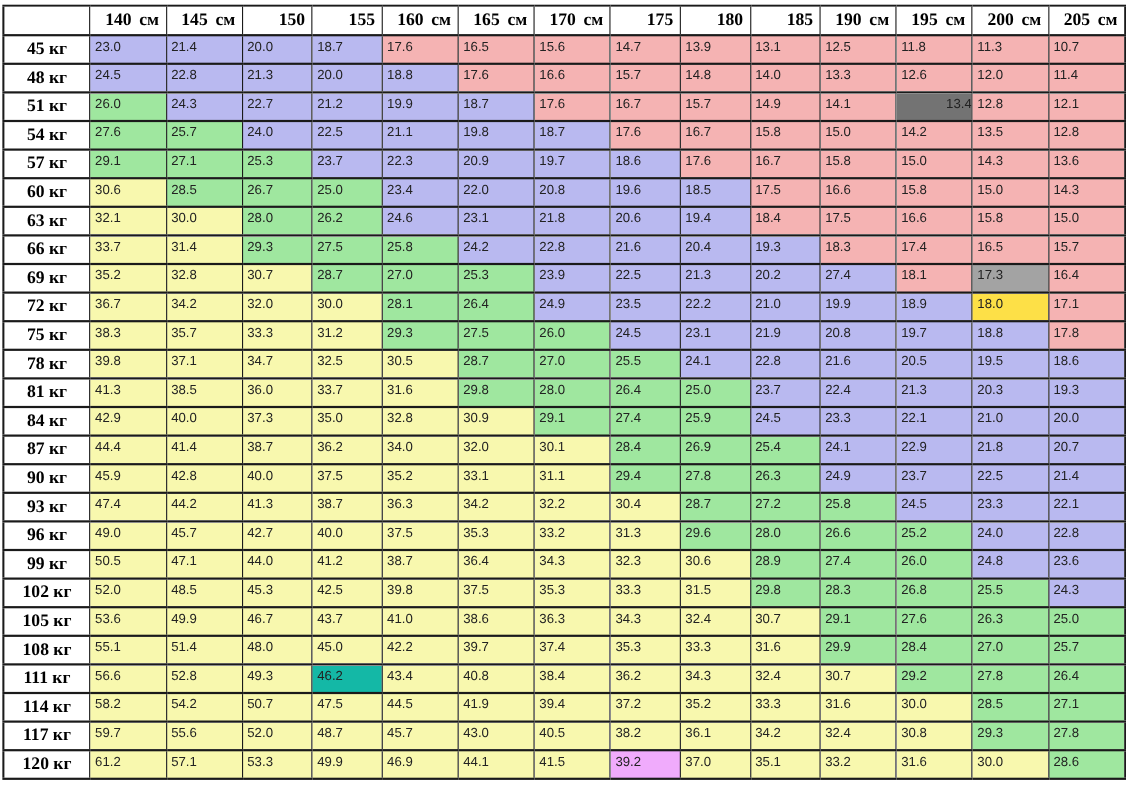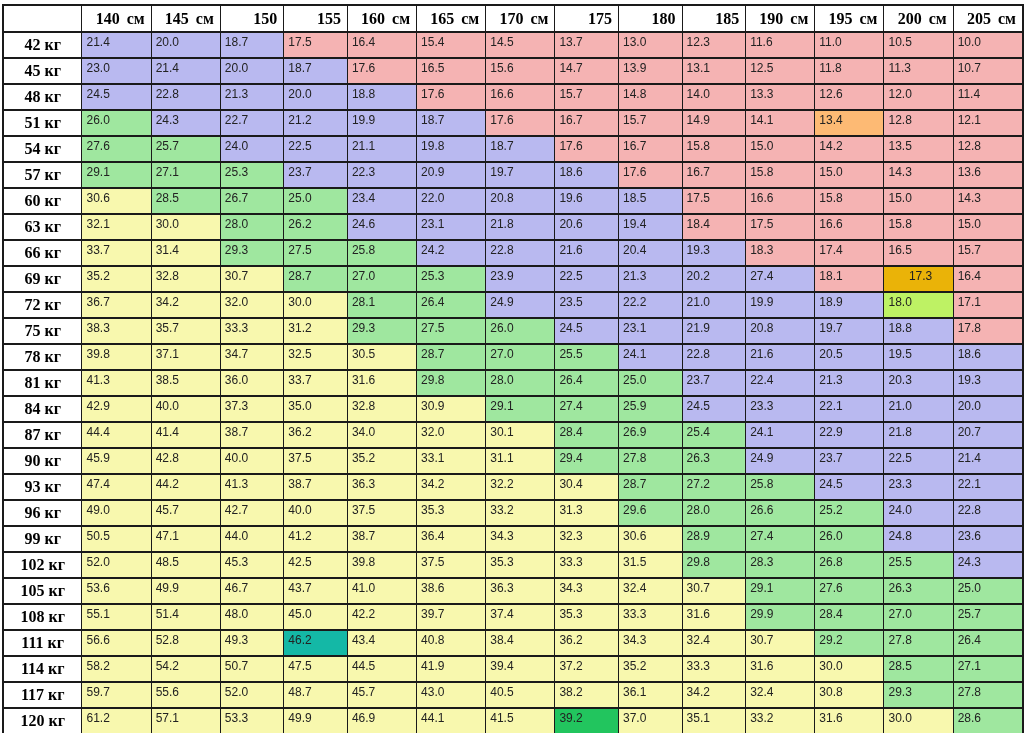--- a/index.html
+++ b/index.html
@@ -93,37 +93,20 @@
           <th class="col-h">180</th>
           <th class="col-h">185</th>
           <th class="col-h">190 см</th>
           <th class="col-h">195 см</th>
           <th class="col-h">200 см</th>
           <th class="col-h">205 см</th>
         </tr>
     </thead>
     <tbody>
 
-    <tr>
-          <th class="row-h">42 кг</th>
-          <td class="val" style="background: rgb(185, 185, 240);">21.4</td>
-          <td class="val" style="background: rgb(185, 185, 240);">20.0</td>
-          <td class="val" style="background: rgb(185, 185, 240);">18.7</td>
-          <td class="val" style="background: rgb(245, 179, 179);">17.5</td>
-          <td class="val" style="background: rgb(245, 179, 179);">16.4</td>
-          <td class="val" style="background: rgb(245, 179, 179);">15.4</td>
-          <td class="val" style="background: rgb(245, 179, 179);">14.5</td>
-          <td class="val" style="background: rgb(245, 179, 179);">13.7</td>
-          <td class="val" style="background: rgb(245, 179, 179);">13.0</td>
-          <td class="val" style="background: rgb(245, 179, 179);">12.3</td>
-          <td class="val" style="background: rgb(245, 179, 179);">11.6</td>
-          <td class="val" style="background: rgb(245, 179, 179);">11.0</td>
-          <td class="val" style="background: rgb(245, 179, 179);">10.5</td>
-          <td class="val" style="background: rgb(245, 179, 179);">10.0</td>
-        </tr>
         <tr>
           <th class="row-h">45 кг</th>
           <td class="val" style="background: rgb(185, 185, 240);">23.0</td>
           <td class="val" style="background: rgb(185, 185, 240);">21.4</td>
           <td class="val" style="background: rgb(185, 185, 240);">20.0</td>
           <td class="val" style="background: rgb(185, 185, 240);">18.7</td>
           <td class="val" style="background: rgb(245, 179, 179);">17.6</td>
           <td class="val" style="background: rgb(245, 179, 179);">16.5</td>
           <td class="val" style="background: rgb(245, 179, 179);">15.6</td>
           <td class="val" style="background: rgb(245, 179, 179);">14.7</td>
@@ -157,21 +140,21 @@
           <td class="val" style="background: rgb(185, 185, 240);">24.3</td>
           <td class="val" style="background: rgb(185, 185, 240);">22.7</td>
           <td class="val" style="background: rgb(185, 185, 240);">21.2</td>
           <td class="val" style="background: rgb(185, 185, 240);">19.9</td>
           <td class="val" style="background: rgb(185, 185, 240);">18.7</td>
           <td class="val" style="background: rgb(245, 179, 179);">17.6</td>
           <td class="val" style="background: rgb(245, 179, 179);">16.7</td>
           <td class="val" style="background: rgb(245, 179, 179);">15.7</td>
           <td class="val" style="background: rgb(245, 179, 179);">14.9</td>
           <td class="val" style="background: rgb(245, 179, 179);">14.1</td>
-          <td class="val" style="background: #fdba74;">13.4</td>
+          <td class="val" style="background: #737373; text-align: right;">13.4</td>
           <td class="val" style="background: rgb(245, 179, 179);">12.8</td>
           <td class="val" style="background: rgb(245, 179, 179);">12.1</td>
         </tr>
         <tr>
           <th class="row-h">54 кг</th>
           <td class="val" style="background: rgb(159, 231, 159);">27.6</td>
           <td class="val" style="background: rgb(159, 231, 159);">25.7</td>
           <td class="val" style="background: rgb(185, 185, 240);">24.0</td>
           <td class="val" style="background: rgb(185, 185, 240);">22.5</td>
           <td class="val" style="background: rgb(185, 185, 240);">21.1</td>
@@ -260,38 +243,38 @@
           <td class="val" style="background: rgb(248, 248, 174);">30.7</td>
           <td class="val" style="background: rgb(159, 231, 159);">28.7</td>
           <td class="val" style="background: rgb(159, 231, 159);">27.0</td>
           <td class="val" style="background: rgb(159, 231, 159);">25.3</td>
           <td class="val" style="background: rgb(185, 185, 240);">23.9</td>
           <td class="val" style="background: rgb(185, 185, 240);">22.5</td>
           <td class="val" style="background: rgb(185, 185, 240);">21.3</td>
           <td class="val" style="background: rgb(185, 185, 240);">20.2</td>
           <td class="val" style="background: rgb(185, 185, 240);">27.4</td>
           <td class="val" style="background: rgb(245, 179, 179);">18.1</td>
-          <td class="val" style="background: #eab308; text-align: center;">17.3</td>
+          <td class="val" style="background: #a3a3a3;">17.3</td>
           <td class="val" style="background: rgb(245, 179, 179);">16.4</td>
         </tr>
         <tr>
           <th class="row-h">72 кг</th>
           <td class="val" style="background: rgb(248, 248, 174);">36.7</td>
           <td class="val" style="background: rgb(248, 248, 174);">34.2</td>
           <td class="val" style="background: rgb(248, 248, 174);">32.0</td>
           <td class="val" style="background: rgb(248, 248, 174);">30.0</td>
           <td class="val" style="background: rgb(159, 231, 159);">28.1</td>
           <td class="val" style="background: rgb(159, 231, 159);">26.4</td>
           <td class="val" style="background: rgb(185, 185, 240);">24.9</td>
           <td class="val" style="background: rgb(185, 185, 240);">23.5</td>
           <td class="val" style="background: rgb(185, 185, 240);">22.2</td>
           <td class="val" style="background: rgb(185, 185, 240);">21.0</td>
           <td class="val" style="background: rgb(185, 185, 240);">19.9</td>
           <td class="val" style="background: rgb(185, 185, 240);">18.9</td>
-          <td class="val" style="background: #bef264;">18.0</td>
+          <td class="val" style="background: #fde047;">18.0</td>
           <td class="val" style="background: rgb(245, 179, 179);">17.1</td>
         </tr>
         <tr>
           <th class="row-h">75 кг</th>
           <td class="val" style="background: rgb(248, 248, 174);">38.3</td>
           <td class="val" style="background: rgb(248, 248, 174);">35.7</td>
           <td class="val" style="background: rgb(248, 248, 174);">33.3</td>
           <td class="val" style="background: rgb(248, 248, 174);">31.2</td>
           <td class="val" style="background: rgb(159, 231, 159);">29.3</td>
           <td class="val" style="background: rgb(159, 231, 159);">27.5</td>
@@ -544,21 +527,21 @@
         </tr>
         <tr>
           <th class="row-h">120 кг</th>
           <td class="val" style="background: rgb(248, 248, 174);">61.2</td>
           <td class="val" style="background: rgb(248, 248, 174);">57.1</td>
           <td class="val" style="background: rgb(248, 248, 174);">53.3</td>
           <td class="val" style="background: rgb(248, 248, 174);">49.9</td>
           <td class="val" style="background: rgb(248, 248, 174);">46.9</td>
           <td class="val" style="background: rgb(248, 248, 174);">44.1</td>
           <td class="val" style="background: rgb(248, 248, 174);">41.5</td>
-          <td class="val" style="background: #22c55e;">39.2</td>
+          <td class="val" style="background: #f0abfc;">39.2</td>
           <td class="val" style="background: rgb(248, 248, 174);">37.0</td>
           <td class="val" style="background: rgb(248, 248, 174);">35.1</td>
           <td class="val" style="background: rgb(248, 248, 174);">33.2</td>
           <td class="val" style="background: rgb(248, 248, 174);">31.6</td>
           <td class="val" style="background: rgb(248, 248, 174);">30.0</td>
           <td class="val" style="background: rgb(159, 231, 159);">28.6</td>
         </tr>
       </tbody>
   </table>
 </div>

